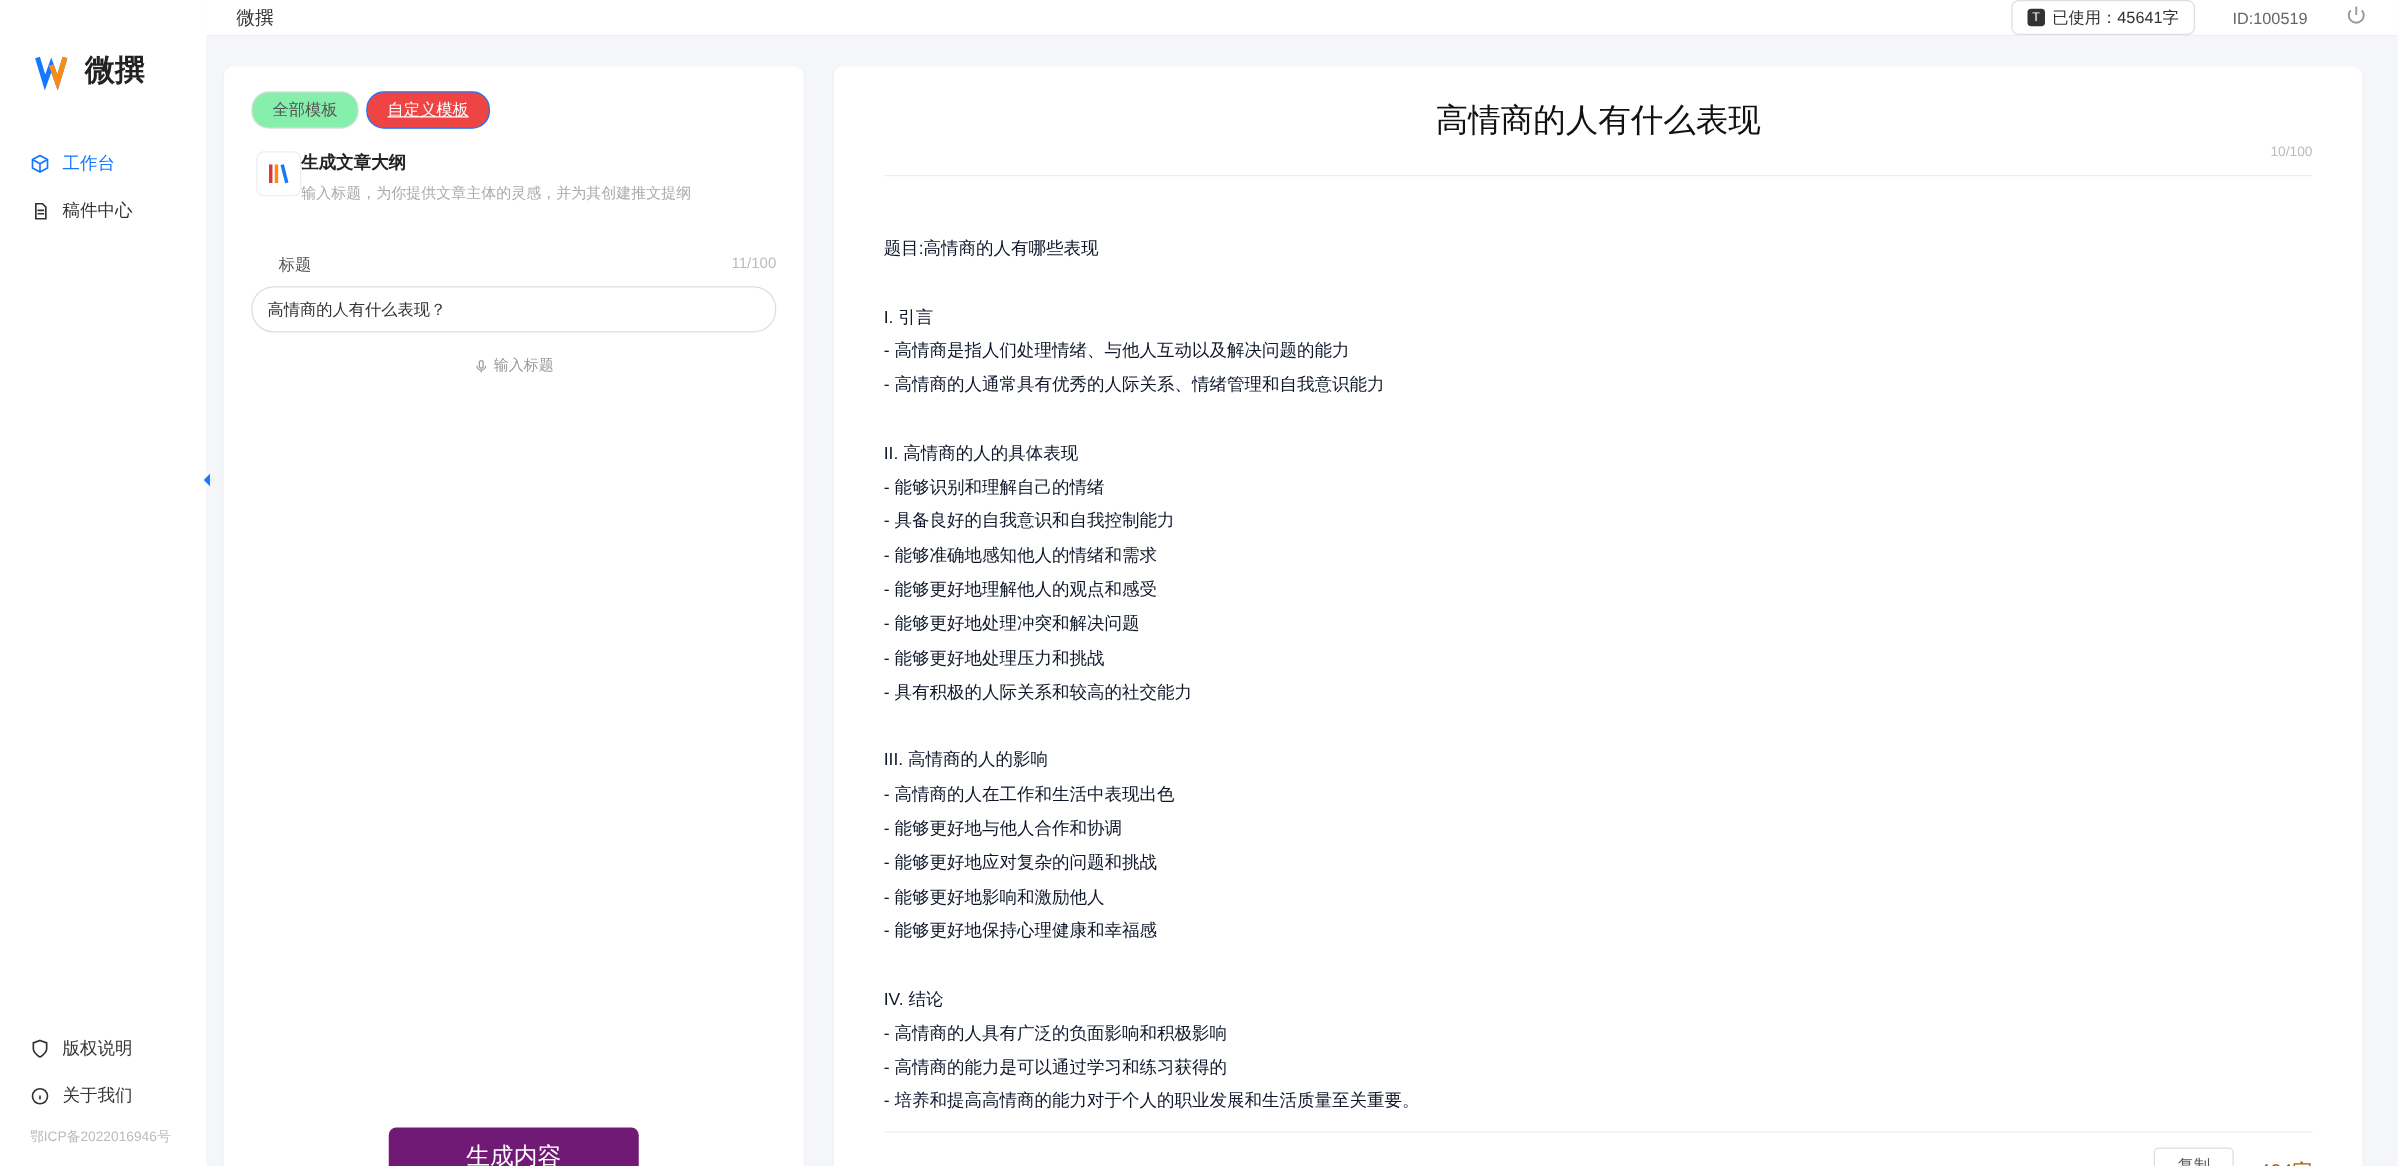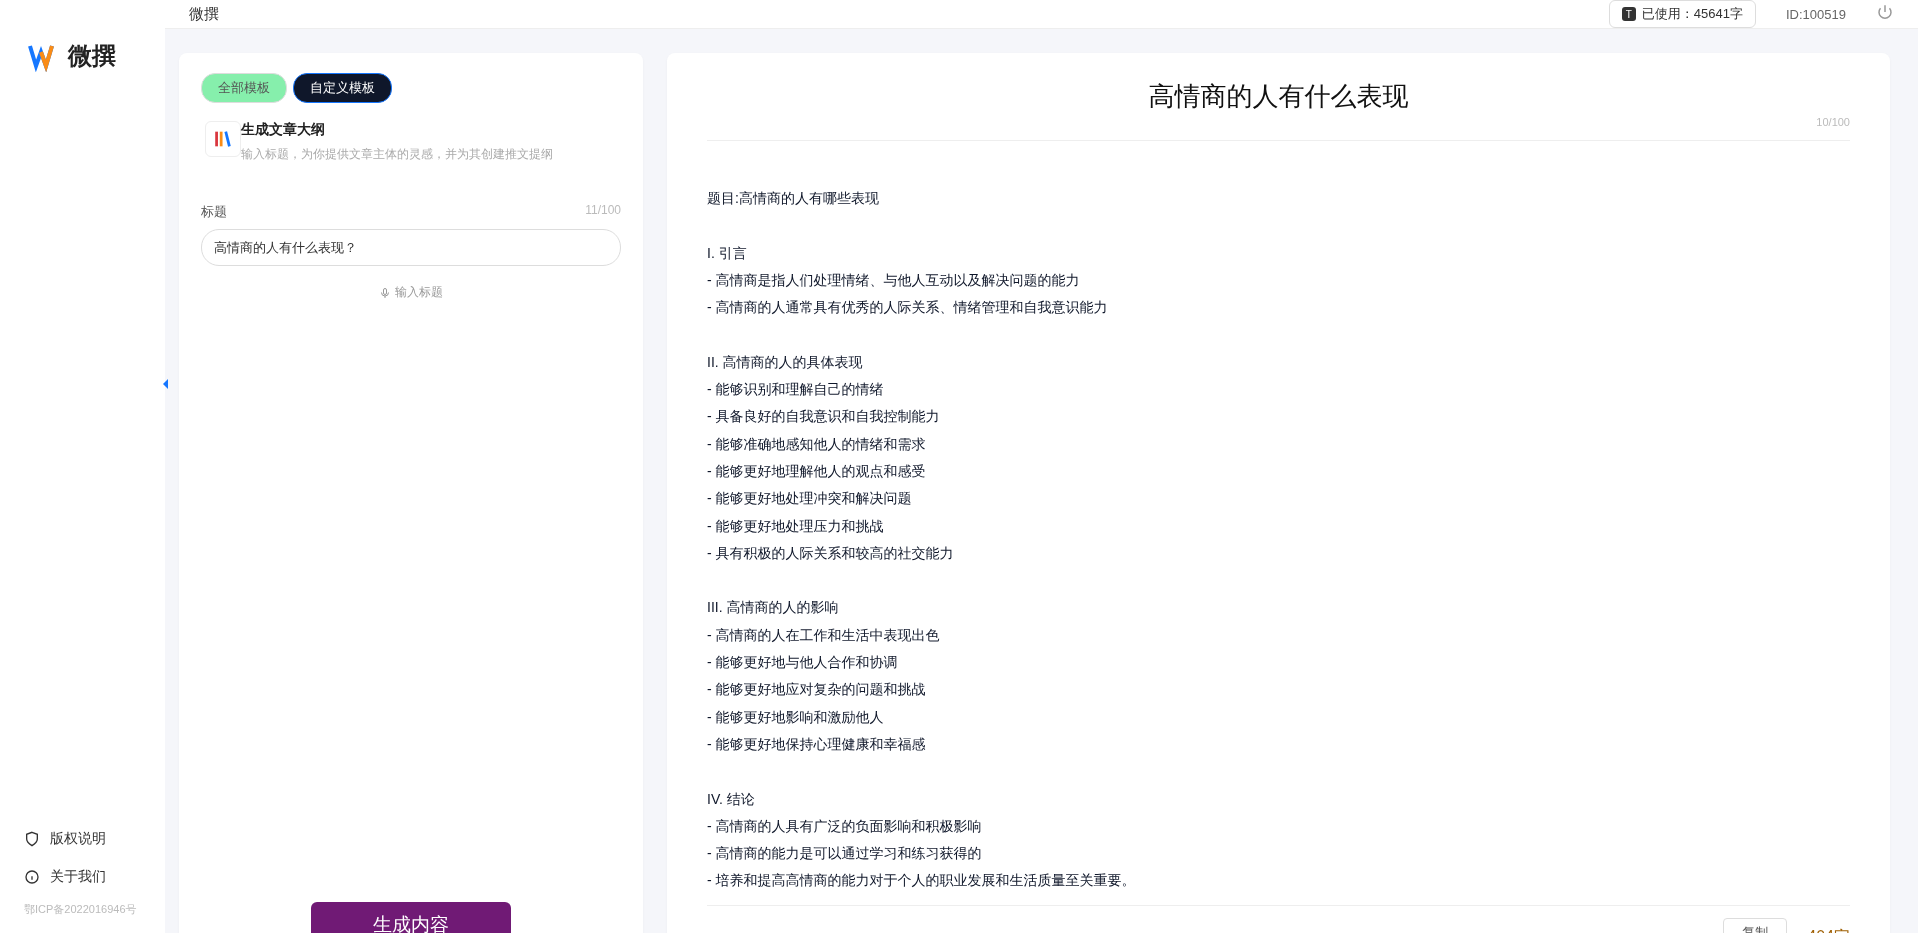--- a/index.html
+++ b/index.html
@@ -79,32 +79,32 @@
       box-shadow: 0 1px 3px rgba(0,0,0,0.04);
     }
     .left-panel {
       width: 464px; display: flex; flex-direction: column; padding: 20px 22px;
     }
     .tabs { display: flex; gap: 6px; align-items: center; }
     .tab {
       padding: 5px 16px; border-radius: 14px; font-size: 13px;
       border: 1px solid #ddd; color: #555; cursor: pointer; background: #86efac;
     }
-    .tab.active { background: #0f172a; color: #fff; border-color: #1677ff; }
+    .tab.active { background: #ef4444; color: #fff; border-color: #1677ff; text-decoration: underline; }
     .template-card {
       display: flex; gap: 0; padding: 18px 4px 10px 4px; align-items: flex-start;
     }
     .template-icon {
       width: 36px; height: 36px; border: 1px solid #eee; border-radius: 6px;
       display: flex; align-items: center; justify-content: center; font-size: 18px;
     }
     .template-title { font-size: 14px; font-weight: 600; color: #222; margin-bottom: 6px; }
     .template-desc { font-size: 12px; color: #aaa; line-height: 1.5; }
     .form-block { margin-top: 30px; }
-    .field-row { display: flex; justify-content: space-between; font-size: 13px; color: #555; margin-bottom: 8px; }
+    .field-row { display: flex; justify-content: space-between; font-size: 13px; color: #555; margin-bottom: 8px; margin-left: 22px; }
     .counter { color: #bbb; font-size: 12px; }
     .text-input {
       width: 100%; border: 1px solid #ddd; border-radius: 18px;
       padding: 10px 12px; font-size: 13px; color: #333; outline: none;
     }
     .voice-link {
       display: flex; justify-content: center; align-items: center; gap: 4px;
       margin-top: 18px; font-size: 12px; color: #999; cursor: pointer;
     }
     .gen-button {
@@ -145,20 +145,34 @@
   <aside class="sidebar">
     <div class="logo-area">
       <span class="logo-mark">
         <svg viewBox="0 0 32 32" width="32" height="32">
             <path d="M2 6 L8 26 L13 12 L18 26 L24 6" stroke="#1677ff" stroke-width="4" fill="none"></path>
             <path d="M13 12 L18 26 L24 6" stroke="#fa8c16" stroke-width="4" fill="none"></path>
           </svg>
       </span>
       <span class="logo-text">微撰</span>
     </div>
+    <nav class="nav">
+      <div class="nav-item active">
+        <svg viewBox="0 0 24 24" fill="none" stroke="currentColor" stroke-width="2">
+            <path d="M12 2 L21 7 L21 17 L12 22 L3 17 L3 7 Z M3 7 L12 12 L21 7 M12 12 L12 22"></path>
+          </svg>
+        <span>工作台</span>
+      </div>
+      <div class="nav-item">
+        <svg viewBox="0 0 24 24" fill="none" stroke="currentColor" stroke-width="2">
+            <path d="M7 3 H15 L19 7 V21 H7 Z M9 11 H17 M9 15 H17"></path>
+          </svg>
+        <span>稿件中心</span>
+      </div>
+    </nav>
     <div class="sidebar-bottom">
       <div class="nav-item">
         <svg viewBox="0 0 24 24" fill="none" stroke="currentColor" stroke-width="2">
             <path d="M12 2 L20 5 V12 C20 17 12 22 12 22 C12 22 4 17 4 12 V5 Z"></path>
           </svg>
         <span>版权说明</span>
       </div>
       <div class="nav-item">
         <svg viewBox="0 0 24 24" fill="none" stroke="currentColor" stroke-width="2">
             <circle cx="12" cy="12" r="9"></circle>

